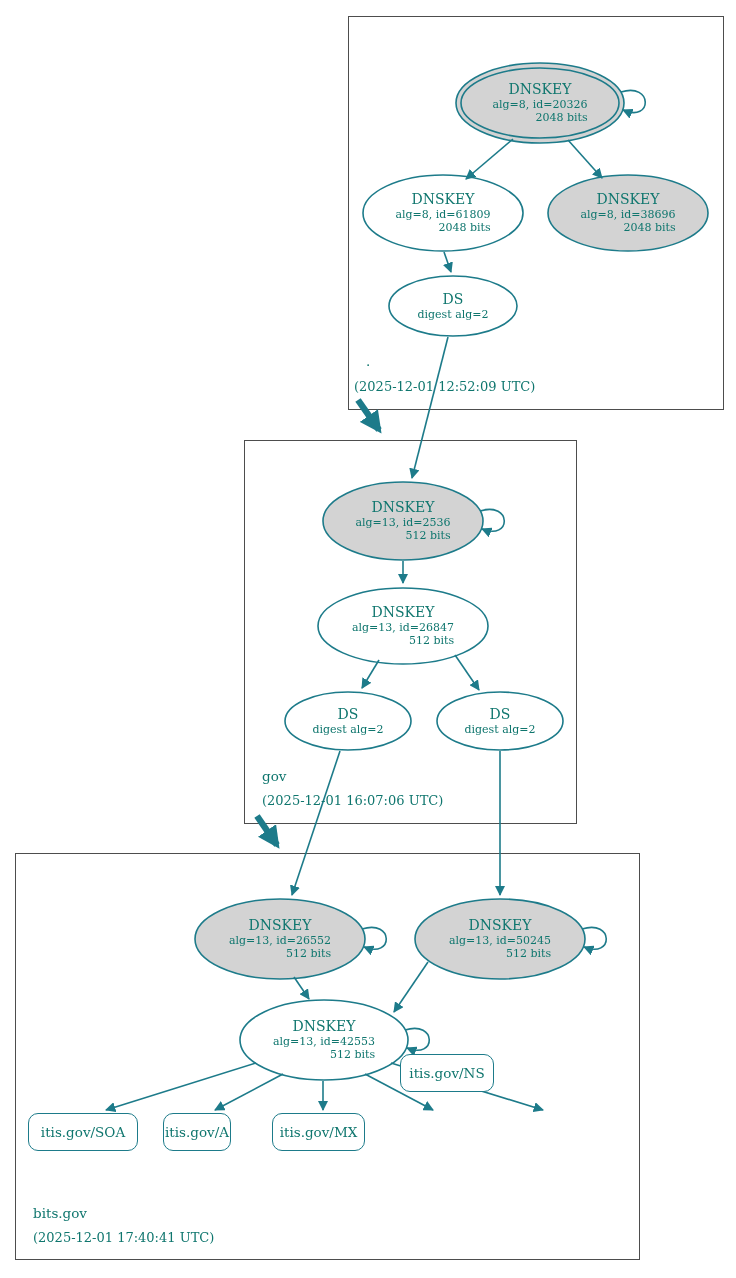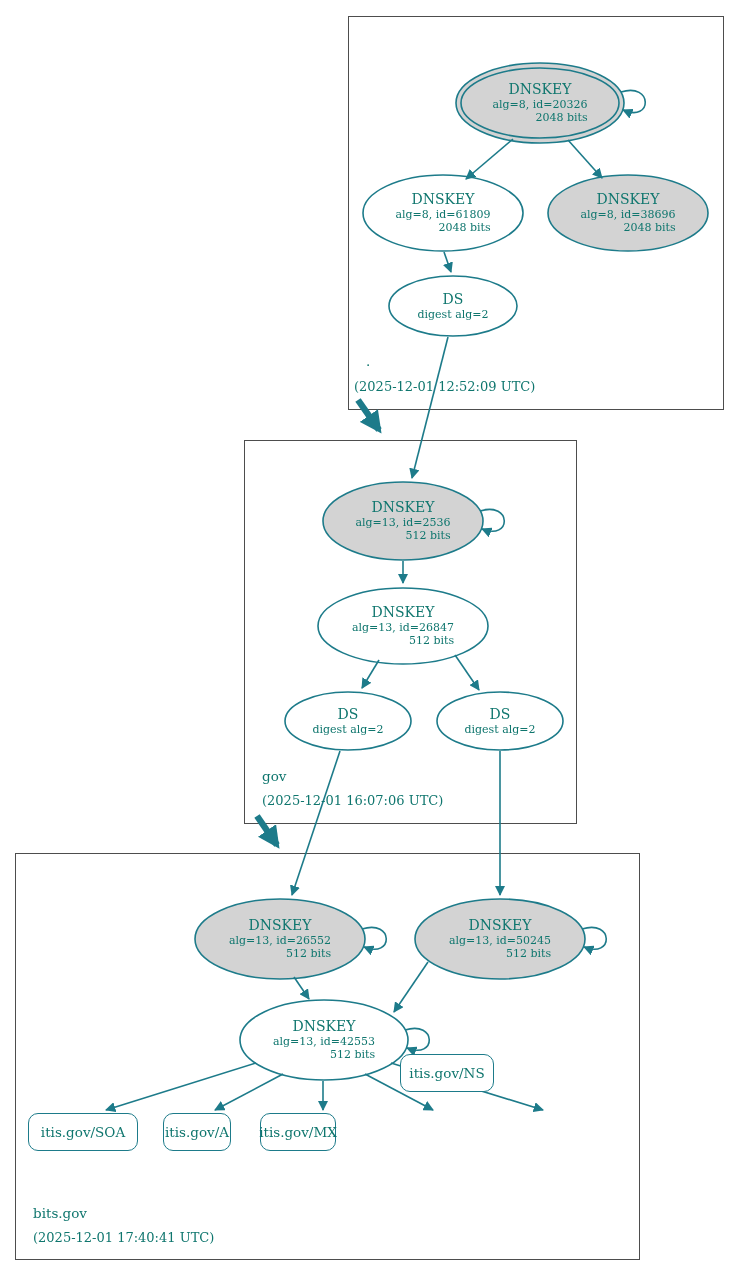--- a/index.html
+++ b/index.html
@@ -138,21 +138,21 @@
     <span class="d">alg=13, id=42553</span>
     <span class="d">512 bits</span>
   </div>
 
   <div class="rrset" style="left:28px;top:1113px;width:110px;height:38px">
     <span>itis.gov/SOA</span>
   </div>
   <div class="rrset" style="left:163px;top:1113px;width:68px;height:38px">
     <span>itis.gov/A</span>
   </div>
-  <div class="rrset" style="left:260px;top:1113px;width:76px;height:38px">
+  <div class="rrset" style="left:272px;top:1113px;width:93px;height:38px">
     <span>itis.gov/MX</span>
   </div>
   <div class="rrset" style="left:400px;top:1054px;width:94px;height:38px">
     <span>itis.gov/NS</span>
   </div>
 
   <div class="zlabel" style="left:33px;top:1205px">bits.gov</div>
   <div class="zts" style="left:33px;top:1230px">(2025-12-01 17:40:41 UTC)</div>
 
 </div>

